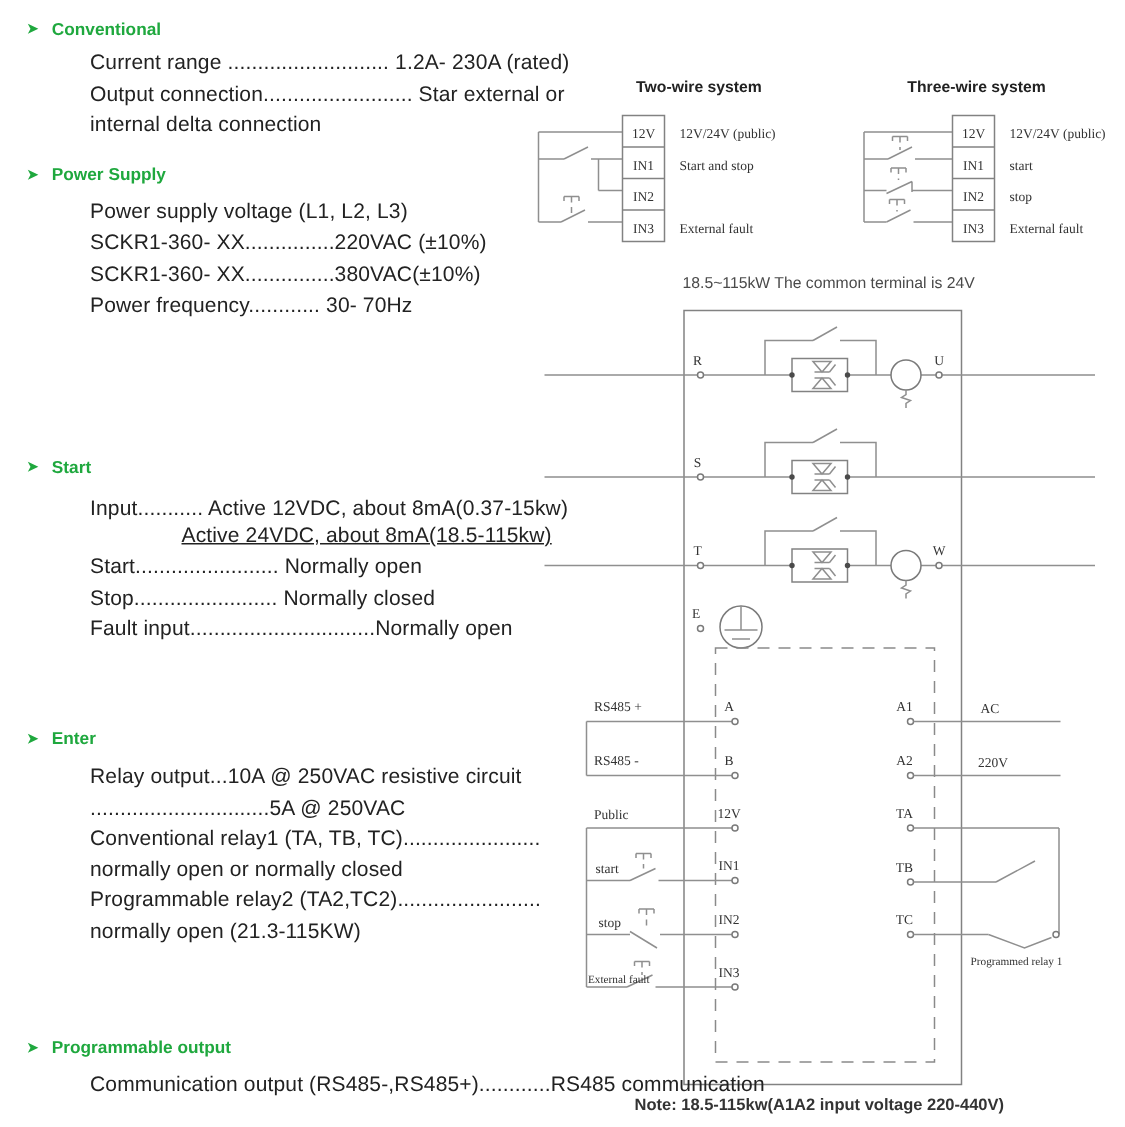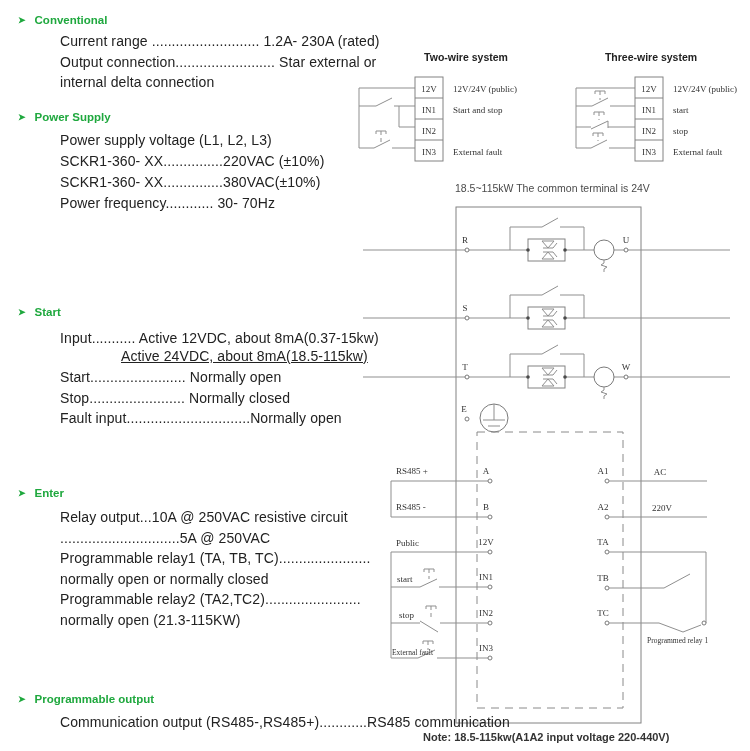--- a/index.html
+++ b/index.html
@@ -227,21 +227,21 @@
     <div class="spec-line indent" style="top:348px">Active 24VDC, about 8mA(18.5-115kw)</div>
     <div class="spec-line" style="top:369px">Start........................ Normally open</div>
     <div class="spec-line" style="top:390px">Stop........................ Normally closed</div>
     <div class="spec-line" style="top:410px">Fault input...............................Normally open</div>
   </div>
 
   <div>
     <div class="sec-head" style="top:487px"><span class="arrow">➤</span><span>Enter</span></div>
     <div class="spec-line" style="top:509px">Relay output...10A @ 250VAC resistive circuit</div>
     <div class="spec-line" style="top:530px">..............................5A @ 250VAC</div>
-    <div class="spec-line" style="top:550px">Programmable relay1 (TA, TB, TC).......................</div>
+    <div class="spec-line" style="top:550px">Conventional relay1 (TA, TB, TC).......................</div>
     <div class="spec-line" style="top:571px">normally open or normally closed</div>
     <div class="spec-line" style="top:591px">Programmable relay2 (TA2,TC2)........................</div>
     <div class="spec-line" style="top:612px">normally open (21.3-115KW)</div>
   </div>
 
   <div>
     <div class="sec-head" style="top:693px"><span class="arrow">➤</span><span>Programmable output</span></div>
     <div class="spec-line" style="top:714px">Communication output (RS485-,RS485+)............RS485 communication</div>
   </div>
 

